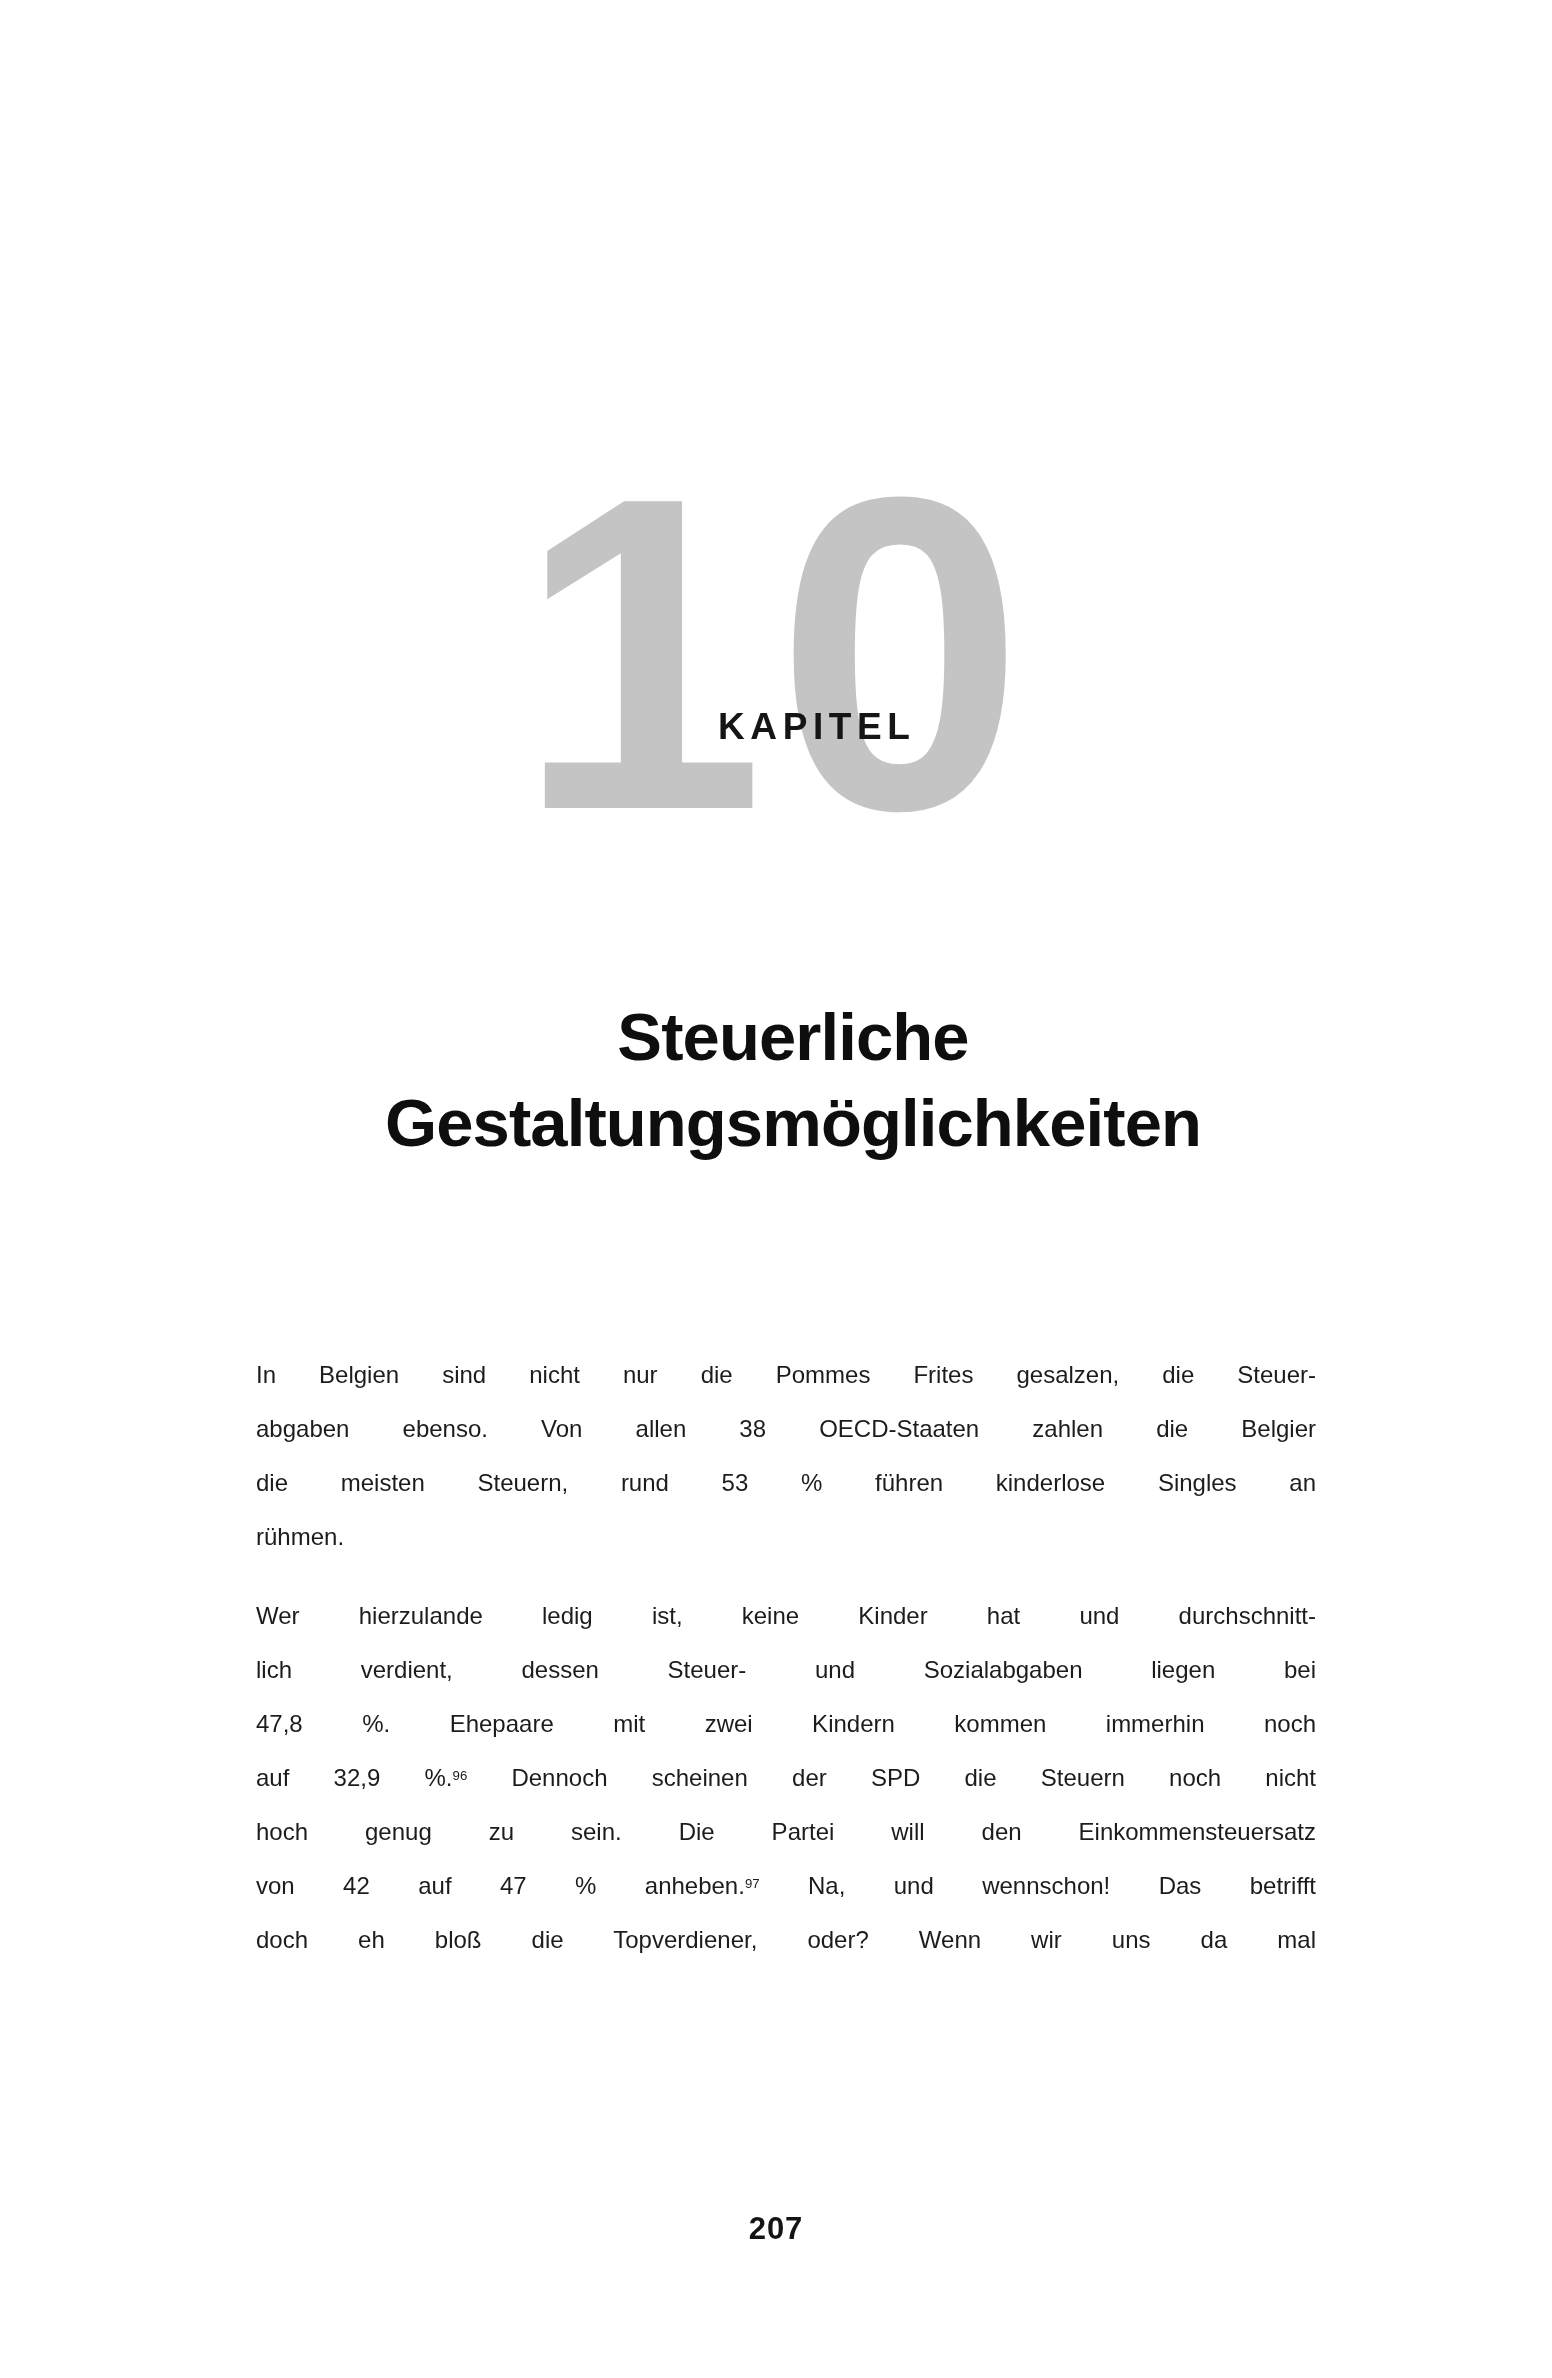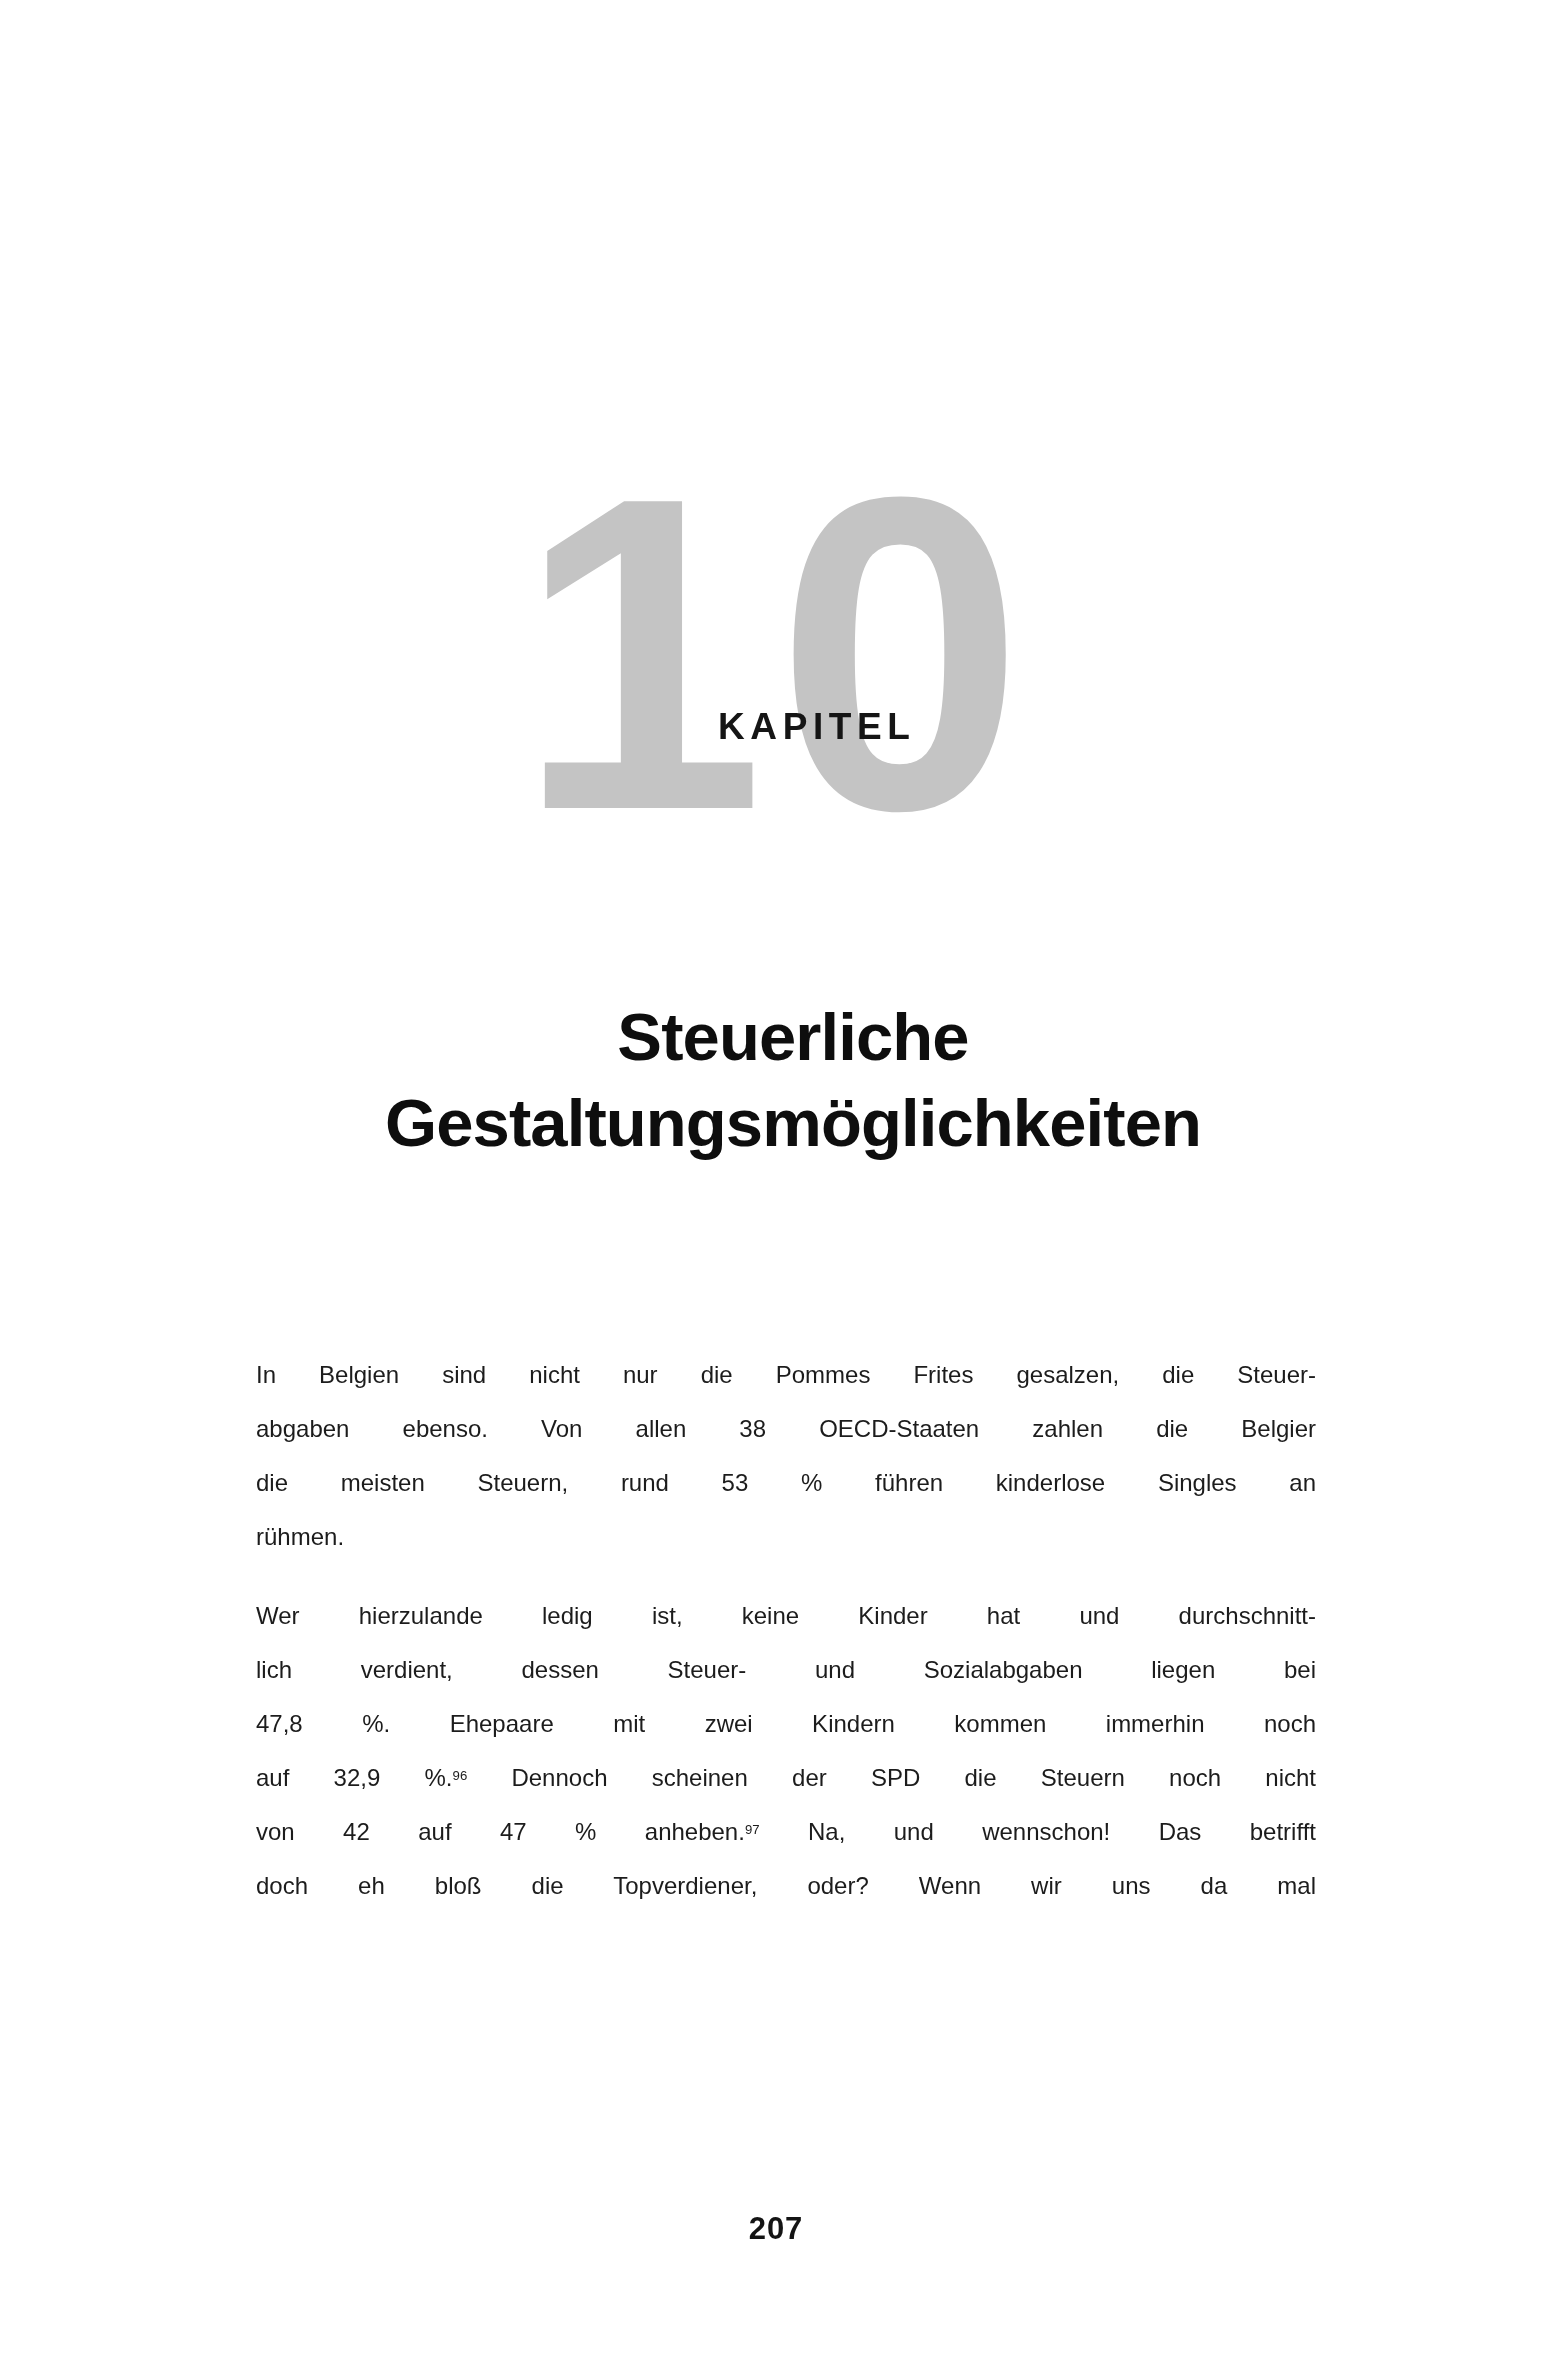--- a/index.html
+++ b/index.html
@@ -109,20 +109,21 @@
         <div class="line">In Belgien sind nicht nur die Pommes Frites gesalzen, die Steuer-</div>
         <div class="line">abgaben ebenso. Von allen 38 OECD-Staaten zahlen die Belgier</div>
         <div class="line">die meisten Steuern, rund 53 % führen kinderlose Singles an</div>
         <div class="line last">rühmen.</div>
       </div>
     <div class="para">
         <div class="line">Wer hierzulande ledig ist, keine Kinder hat und durchschnitt-</div>
         <div class="line">lich verdient, dessen Steuer- und Sozialabgaben liegen bei</div>
         <div class="line">47,8 %. Ehepaare mit zwei Kindern kommen immerhin noch</div>
         <div class="line">auf 32,9 %.<sup>9</sup><sup>6</sup> Dennoch scheinen der SPD die Steuern noch nicht</div>
+        <div class="line">hoch genug zu sein. Die Partei will den Einkommensteuersatz</div>
         <div class="line">von 42 auf 47 % anheben.<sup>9</sup><sup>7</sup> Na, und wennschon! Das betrifft</div>
         <div class="line">doch eh bloß die Topverdiener, oder? Wenn wir uns da mal</div>
       </div>
   </div>
 
   <div class="folio">207</div>
 
 </div>
 
 

